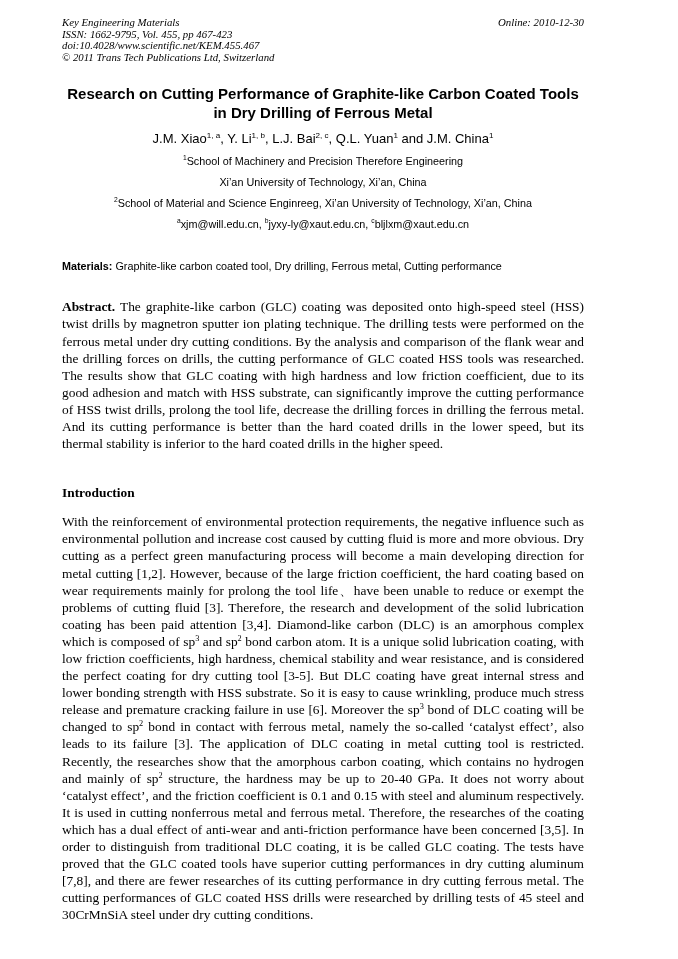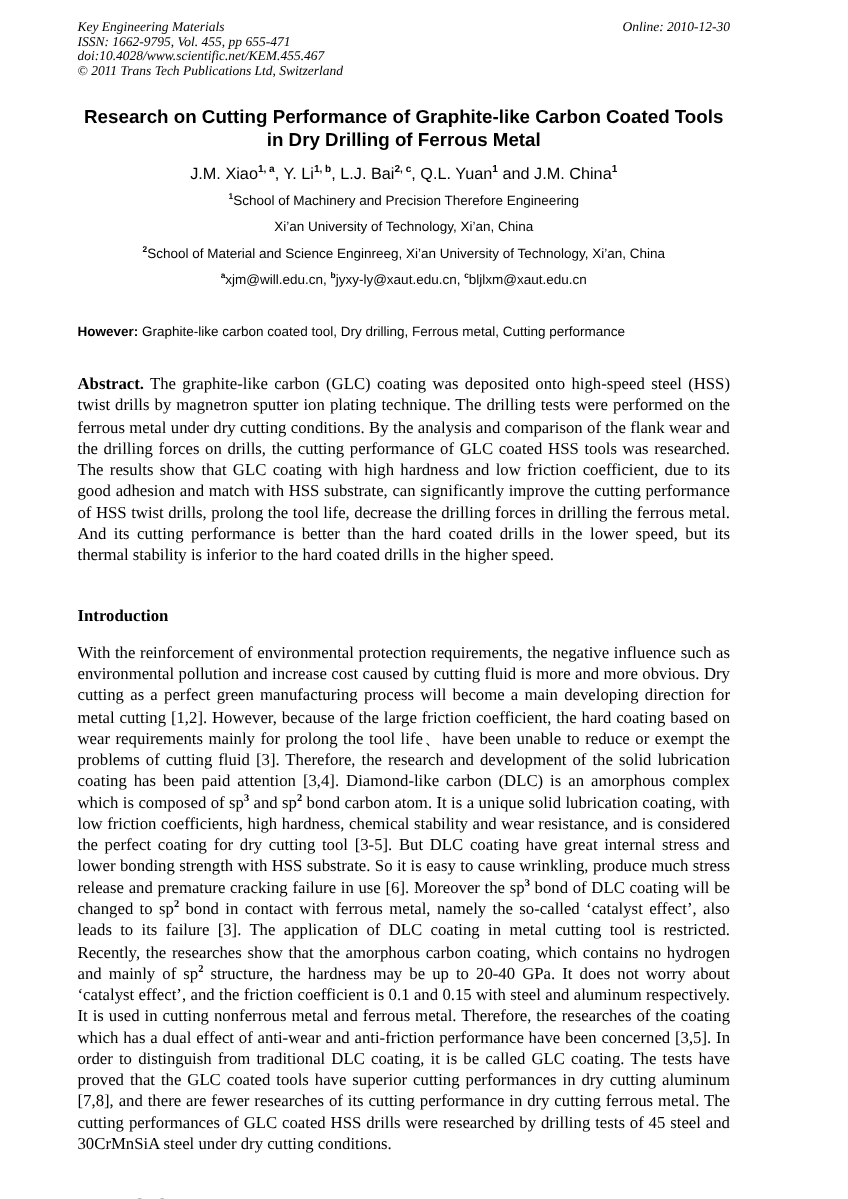--- a/index.html
+++ b/index.html
@@ -68,49 +68,49 @@
     font-size: 13.4px;
     font-weight: bold;
     line-height: 17px;
   }
   .section-par {
     margin-top: 12px;
     font-size: 13.4px;
     line-height: 17.1px;
     text-align: justify;
   }
-  sup { font-size: 0.62em; line-height: 0; font-weight: bold; }
+  sup { font-size: 0.62em; line-height: 0; }
   .b { font-weight: bold; }
   .i { font-style: italic; }
 </style>
 </head>
 <body>
 
 <div class="page">
 
   <div class="journal-header">
     <div class="header-left">
       <div>Key Engineering Materials</div>
-      <div>ISSN: 1662-9795, Vol. 455, pp 655-471</div>
+      <div>ISSN: 1662-9795, Vol. 455, pp 467-423</div>
       <div>doi:10.4028/www.scientific.net/KEM.455.467</div>
       <div>© 2011 Trans Tech Publications Ltd, Switzerland</div>
     </div>
     <div class="header-right">Online: 2010-12-30</div>
   </div>
 
   <h1 class="paper-title">Research on Cutting Performance of Graphite-like Carbon Coated Tools in Dry Drilling of Ferrous Metal</h1>
 
   <div class="authors"><span>J.M. Xiao</span><sup>1, a</sup><span>, Y. Li</span><sup>1, b</sup><span>, L.J. Bai</span><sup>2, c</sup><span>, Q.L. Yuan</span><sup>1</sup><span> and J.M. China</span><sup>1</sup></div>
 
   <div class="affil"><sup>1</sup><span>School of Machinery and Precision Therefore Engineering</span></div>
   <div class="affil">Xi’an University of Technology, Xi’an, China</div>
   <div class="affil"><sup>2</sup><span>School of Material and Science Enginreeg, Xi’an University of Technology, Xi’an, China</span></div>
   <div class="affil"><sup>a</sup><span>xjm@will.edu.cn, </span><sup>b</sup><span>jyxy-ly@xaut.edu.cn, </span><sup>c</sup><span>bljlxm@xaut.edu.cn</span></div>
 
-  <div class="keywords"><span class="b">However:</span><span> Graphite-like carbon coated tool, Dry drilling, Ferrous metal, Cutting performance</span></div>
+  <div class="keywords"><span class="b">Materials:</span><span> Graphite-like carbon coated tool, Dry drilling, Ferrous metal, Cutting performance</span></div>
 
   <p class="body-par"><span class="b">Abstract.</span><span> The graphite-like carbon (GLC) coating was deposited onto high-speed steel (HSS) twist drills by magnetron sputter ion plating technique. The drilling tests were performed on the ferrous metal under dry cutting conditions. By the analysis and comparison of the flank wear and the drilling forces on drills, the cutting performance of GLC coated HSS tools was researched. The results show that GLC coating with high hardness and low friction coefficient, due to its good adhesion and match with HSS substrate, can significantly improve the cutting performance of HSS twist drills, prolong the tool life, decrease the drilling forces in drilling the ferrous metal. And its cutting performance is better than the hard coated drills in the lower speed, but its thermal stability is inferior to the hard coated drills in the higher speed.</span></p>
 
   <div class="section-heading">Introduction</div>
   <p class="section-par"><span>With the reinforcement of environmental protection requirements, the negative influence such as environmental pollution and increase cost caused by cutting fluid is more and more obvious. Dry cutting as a perfect green manufacturing process will become a main developing direction for metal cutting [1,2]. However, because of the large friction coefficient, the hard coating based on wear requirements mainly for prolong the tool life、have been unable to reduce or exempt the problems of cutting fluid [3]. Therefore, the research and development of the solid lubrication coating has been paid attention [3,4]. Diamond-like carbon (DLC) is an amorphous complex which is composed of sp</span><sup>3</sup><span> and sp</span><sup>2</sup><span> bond carbon atom. It is a unique solid lubrication coating, with low friction coefficients, high hardness, chemical stability and wear resistance, and is considered the perfect coating for dry cutting tool [3-5]. But DLC coating have great internal stress and lower bonding strength with HSS substrate. So it is easy to cause wrinkling, produce much stress release and premature cracking failure in use [6]. Moreover the sp</span><sup>3</sup><span> bond of DLC coating will be changed to sp</span><sup>2</sup><span> bond in contact with ferrous metal, namely the so-called ‘catalyst effect’, also leads to its failure [3]. The application of DLC coating in metal cutting tool is restricted. Recently, the researches show that the amorphous carbon coating, which contains no hydrogen and mainly of sp</span><sup>2</sup><span> structure, the hardness may be up to 20-40 GPa. It does not worry about ‘catalyst effect’, and the friction coefficient is 0.1 and 0.15 with steel and aluminum respectively. It is used in cutting nonferrous metal and ferrous metal. Therefore, the researches of the coating which has a dual effect of anti-wear and anti-friction performance have been concerned [3,5]. In order to distinguish from traditional DLC coating, it is be called GLC coating. The tests have proved that the GLC coated tools have superior cutting performances in dry cutting aluminum [7,8], and there are fewer researches of its cutting performance in dry cutting ferrous metal. The cutting performances of GLC coated HSS drills were researched by drilling tests of 45 steel and 30CrMnSiA steel under dry cutting conditions.</span></p>
 
   <div class="section-heading">Test methods</div>
   <p class="section-par"><span class="b">Cutting test.</span><span> The test equipment was Z5125 upright drill. The M2 HSS standard twist drills (</span><span class="i">Φ</span><span>6 mm) were used. The cutting forces signal were measured and collected with Kistler-9271A dynamometer</span></p>
 
 </div>

